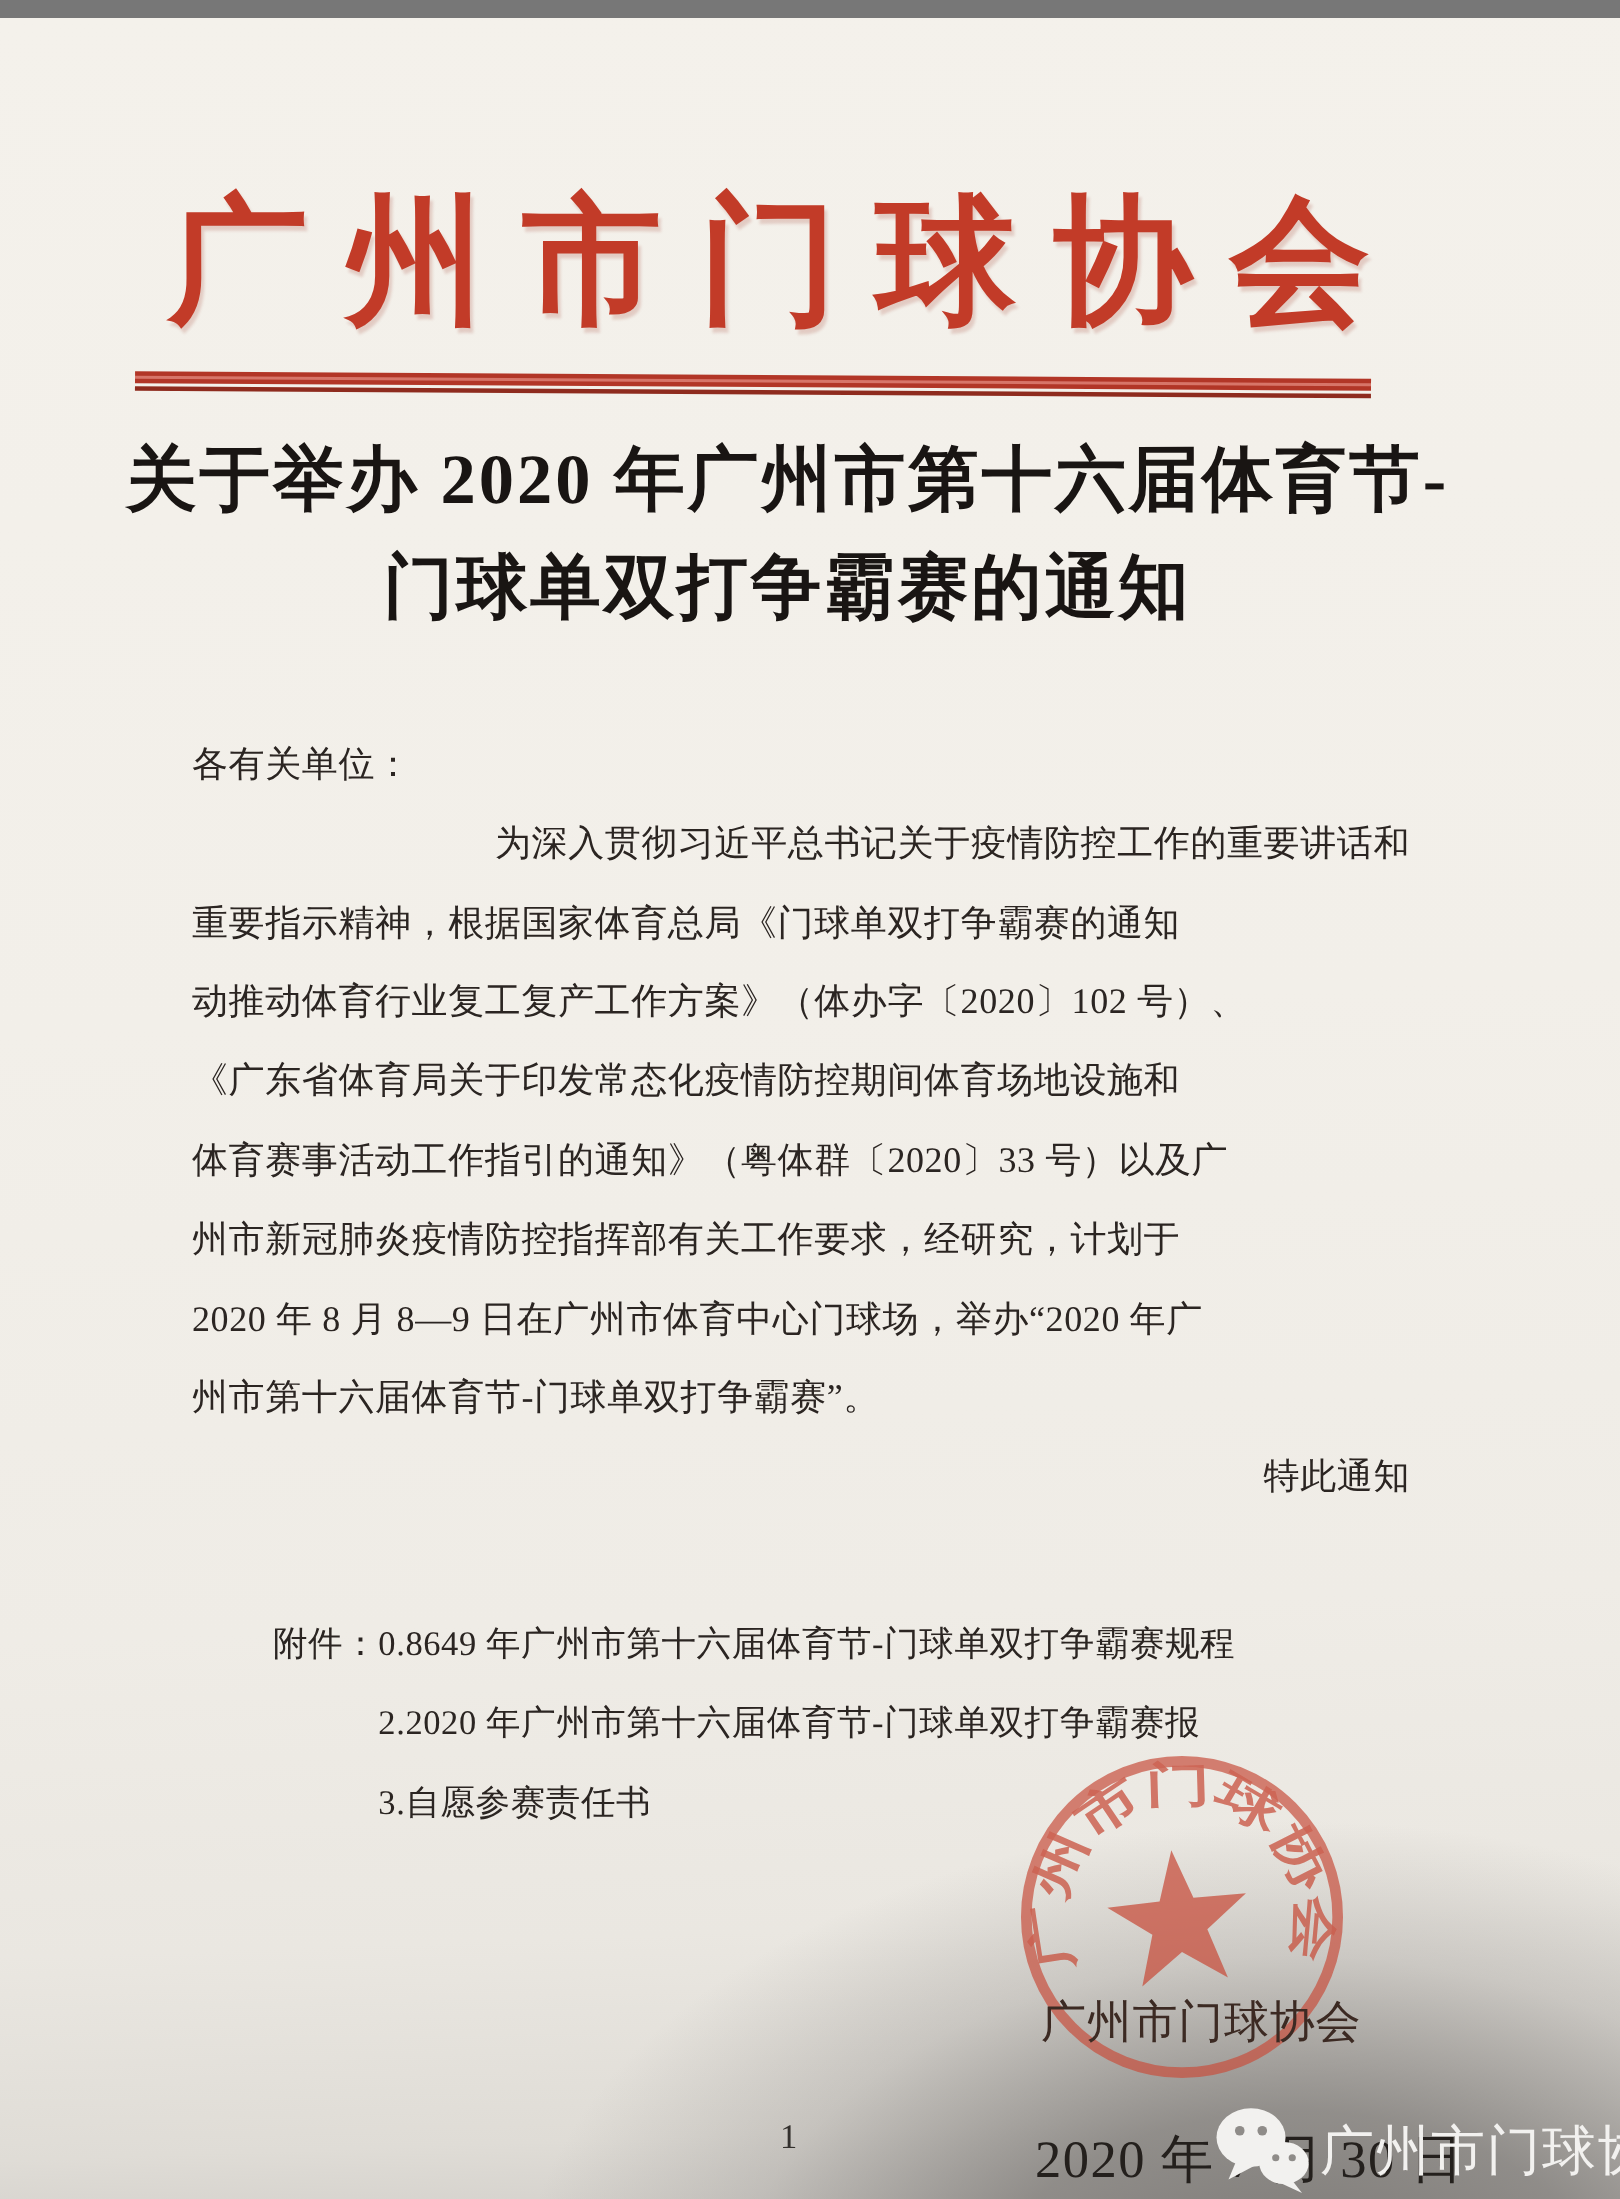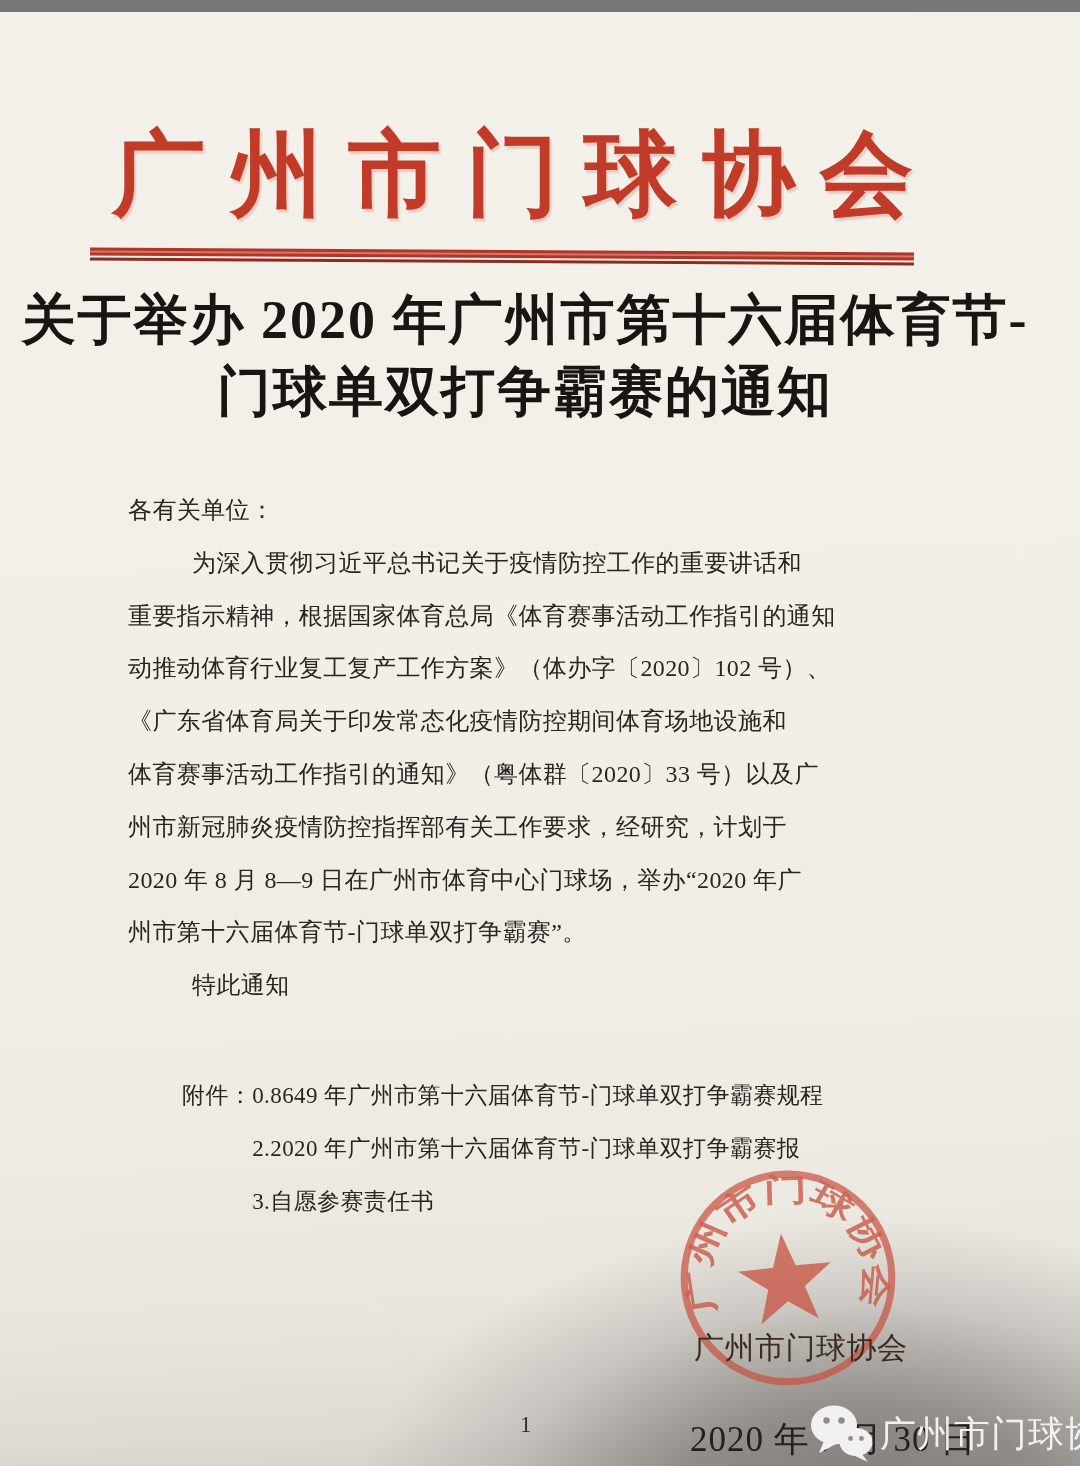--- a/index.html
+++ b/index.html
@@ -50,37 +50,37 @@
   }
 
   
   .doc-title {
     position: absolute;
     left: 0; top: 272px;
     width: 1050px;
     text-align: center;
     font-weight: bold;
     color: #191513;
-    font-size: 54px;
+    font-size: 47px;
     line-height: 72px;
     letter-spacing: 2px;
   }
 
   
   .body-text {
     position: absolute;
     left: 128px; top: 472px;
     width: 812px;
     font-size: 24px;
     line-height: 52.8px;
     color: #2b2522;
     letter-spacing: 0.4px;
   }
   .body-line { white-space: nowrap; }
-  .indent { padding-left: 64px; }
+  .indent { padding-left: 64px; text-align: right; }
 
   
   .attachments {
     position: absolute;
     left: 182px; top: 1058px;
     display: flex;
     font-size: 23px;
     line-height: 52.8px;
     color: #2b2522;
     letter-spacing: 0.4px;
@@ -154,21 +154,21 @@
   <div class="red-rule"></div>
 
   <div class="doc-title">
     <div>关于举办 2020 年广州市第十六届体育节-</div>
     <div>门球单双打争霸赛的通知</div>
   </div>
 
   <div class="body-text">
     <div class="body-line">各有关单位：</div>
     <div class="body-line indent">为深入贯彻习近平总书记关于疫情防控工作的重要讲话和</div>
-    <div class="body-line">重要指示精神，根据国家体育总局《体育赛事活动工作指引的通知</div>
+    <div class="body-line">重要指示精神，根据国家体育总局《门球单双打争霸赛的通知</div>
     <div class="body-line">动推动体育行业复工复产工作方案》（体办字〔2020〕102 号）、</div>
     <div class="body-line">《广东省体育局关于印发常态化疫情防控期间体育场地设施和</div>
     <div class="body-line">体育赛事活动工作指引的通知》（粤体群〔2020〕33 号）以及广</div>
     <div class="body-line">州市新冠肺炎疫情防控指挥部有关工作要求，经研究，计划于</div>
     <div class="body-line">2020 年 8 月 8—9 日在广州市体育中心门球场，举办“2020 年广</div>
     <div class="body-line">州市第十六届体育节-门球单双打争霸赛”。</div>
     <div class="body-line indent">特此通知</div>
   </div>
 
   <div class="attachments">

